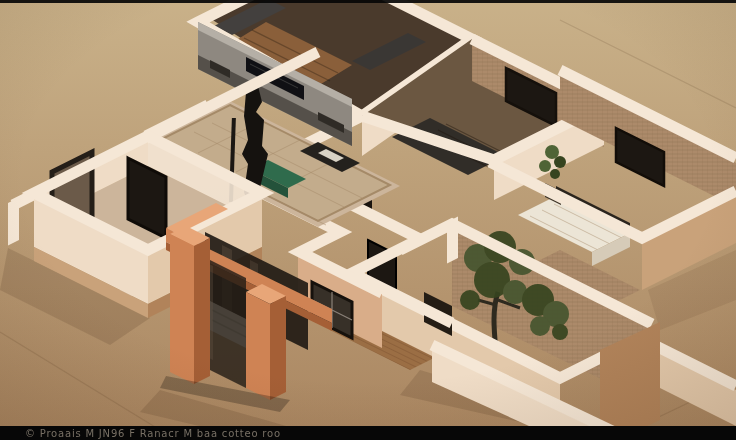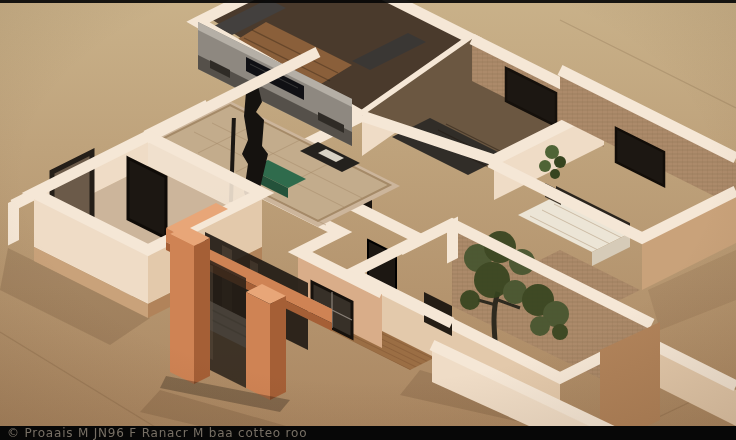--- a/index.html
+++ b/index.html
@@ -3,21 +3,21 @@
 <meta charset="utf-8">
 <style>
   html,body{margin:0;padding:0;background:#000;}
   #stage{position:relative;width:736px;height:440px;overflow:hidden;
          font-family:"DejaVu Sans",sans-serif;}
   #render{position:absolute;left:0;top:0;}
   
   #bar-top{position:absolute;left:0;top:0;width:736px;height:3px;background:var(--bar_black);opacity:.92;}
   #bar-bottom{position:absolute;left:0;top:426px;width:736px;height:14px;background:var(--bar_black);
               display:flex;align-items:center;}
-  #watermark{color:var(--watermark);font-size:12px;letter-spacing:.8px;padding-left:7px;
+  #watermark{color:var(--watermark);font-size:10px;letter-spacing:.8px;padding-left:25px;
              opacity:.85;white-space:nowrap;}
   
   .fWallTop{fill:var(--wall_top)} .sWall{stroke:var(--wall_top);stroke-width:11;fill:none}
   .fFaceL{fill:var(--wall_face_light)} .fFaceS{fill:var(--wall_face_shade)}
   .fFaceD{fill:var(--wall_face_dark)} .fFaceDeep{fill:var(--wall_face_deep)}
   .fPeach{fill:var(--wall_peach)} .fFloor{fill:var(--floor_beige)}
   .fRug{fill:var(--rug)} .sRug{stroke:var(--rug_line);fill:none}
   .fMedia{fill:var(--media_wall)} .fMediaTop{fill:var(--media_top)} .fMediaDark{fill:var(--media_dark)}
   .fTV{fill:var(--tv_black)} .fDark{fill:var(--dark_frame)} .fFurn{fill:var(--dark_furniture)}
   .fGlass{fill:var(--glass)} .fGreen{fill:var(--green_table)} .fGreenD{fill:var(--green_dark)}

